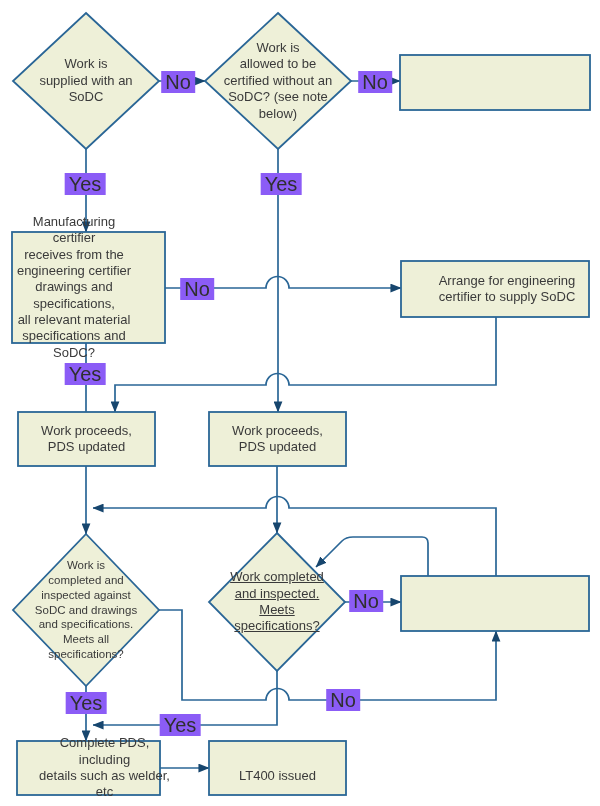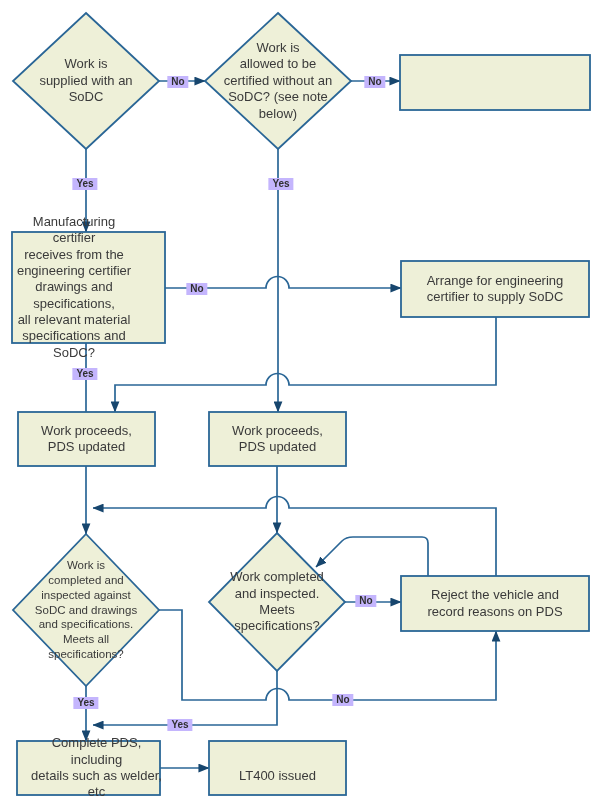--- a/index.html
+++ b/index.html
@@ -25,27 +25,26 @@
     color: #3a3a3a;
     font-size: 13px;
     line-height: 1.26;
     white-space: pre-line;
     pointer-events: none;
   }
   .node-text.small { font-size: 11.5px; line-height: 1.28; }
   .edge-label {
     position: absolute;
     transform: translate(-50%, -50%);
-    background: #c4b5fd;
+    background: #8b5cf6;
     color: #2f2f2f;
-    font-size: 10px;
+    font-size: 20px;
     line-height: 1;
     padding: 1px 4px;
     white-space: nowrap;
-    font-weight: bold;
   }
   .shape { stroke: #2a6696; stroke-width: 1.8; fill: #eef0d8; }
   .wire  { stroke: #2a6696; stroke-width: 1.7; fill: none; }
 </style>
 </head>
 <body>
 
 <div class="canvas">
 
   <svg class="wires" viewBox="0 0 600 806" xmlns="http://www.w3.org/2000/svg">
@@ -97,46 +96,44 @@
 below)</div>
 
 
   <div class="node-text" style="left:12px; top:232px; width:124px; height:111px;">Manufacturing certifier
 receives from the
 engineering certifier
 drawings and specifications,
 all relevant material
 specifications and SoDC?</div>
 
-  <div class="node-text" style="left:401px; top:261px; width:188px; height:56px;">Arrange for engineering
+  <div class="node-text" style="left:401px; top:261px; width:188px; height:56px;padding-left:12px;">Arrange for engineering
 certifier to supply SoDC</div>
 
   <div class="node-text" style="left:18px; top:412px; width:137px; height:54px;">Work proceeds,
 PDS updated</div>
 
   <div class="node-text" style="left:209px; top:412px; width:137px; height:54px;">Work proceeds,
 PDS updated</div>
 
   <div class="node-text small" style="left:16px; top:553px; width:140px; height:114px;">Work is
 completed and
 inspected against
 SoDC and drawings
 and specifications.
 Meets all
 specifications?</div>
 
-  <div class="node-text" style="left:207px; top:558px; width:140px; height:88px;">Work completed
+  <div class="node-text" style="left:207px; top:558px; width:140px; height:88px;text-decoration:underline;">Work completed
 and inspected.
 Meets
 specifications?</div>
 
-  <div class="node-text" style="left:401px; top:576px; width:188px; height:55px;">Reject the vehicle and
-record reasons on PDS</div>
 
-  <div class="node-text" style="left:25px; top:741px; width:143px; height:54px;">Complete PDS, including
+  <div class="node-text" style="left:17px; top:741px; width:143px; height:54px;padding-left:16px;">Complete PDS, including
 details such as welder, etc</div>
 
   <div class="node-text" style="left:209px; top:741px; width:137px; height:70px;">LT400 issued</div>
 
   <div class="edge-label" style="left:178px; top:82px;">No</div>
   <div class="edge-label" style="left:375px; top:82px;">No</div>
   <div class="edge-label" style="left:85px; top:184px;">Yes</div>
   <div class="edge-label" style="left:281px; top:184px;">Yes</div>
   <div class="edge-label" style="left:197px; top:289px;">No</div>
   <div class="edge-label" style="left:85px; top:374px;">Yes</div>

